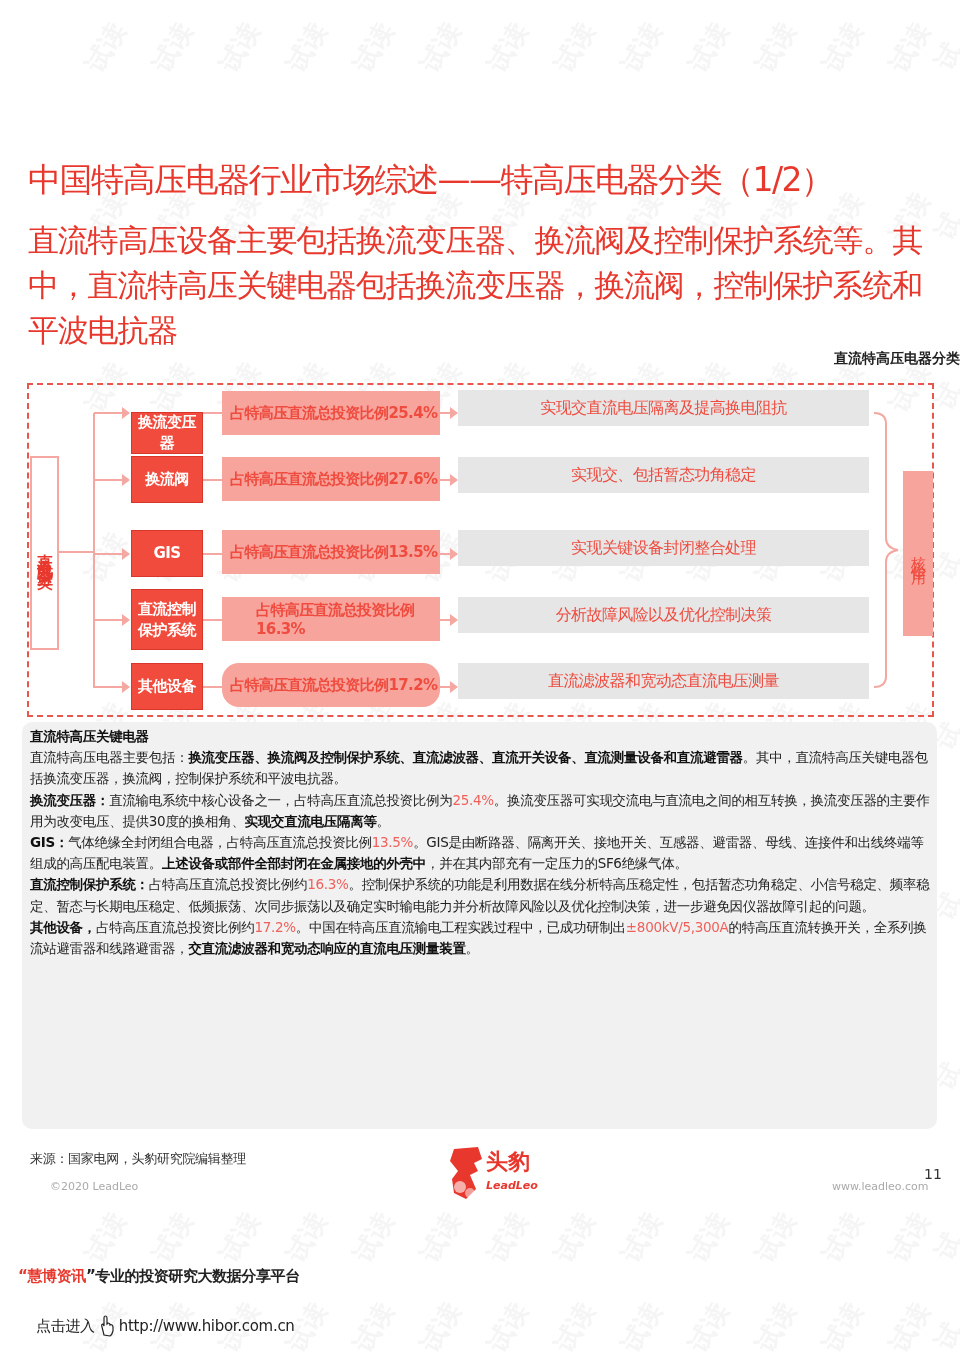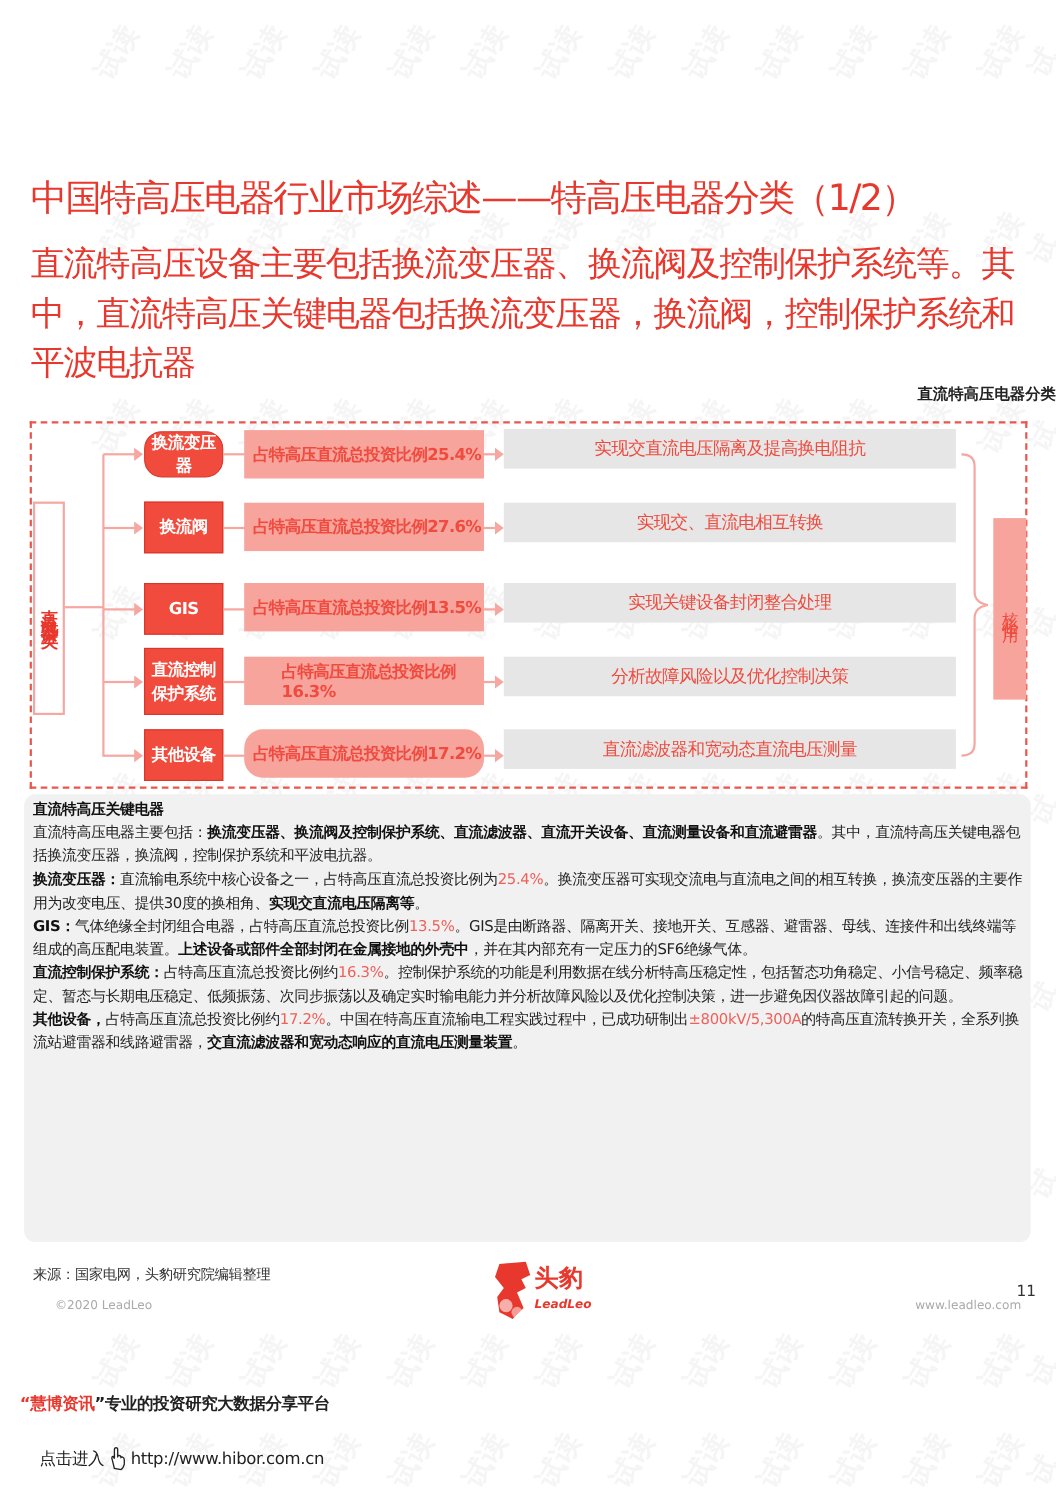--- a/index.html
+++ b/index.html
@@ -229,35 +229,35 @@
   <span class="vtext">直流电器分类</span>
 </div>
 
 <div class="abs line" style="left:59px; top:551px; width:35px; height:2px;"></div>
 <div class="abs line" style="left:93px; top:413px; width:2px; height:275px;"></div>
 
 <div id="rows">
 
   <div class="abs line" style="left:94px; top:412px; width:30px; height:2px;"></div>
   <div class="abs arrow" style="left:122px; top:407px;"></div>
-  <div class="cat-box" style="top:392px; height:42px;border-radius:16px;">换流变压器</div>
+  <div class="cat-box" style="top:412px; height:42px;">换流变压器</div>
   <div class="abs line" style="left:203px; top:412px; width:20px; height:2px;"></div>
   <div class="share-box" style="top:391px;">占特高压直流总投资比例25.4%</div>
   <div class="abs line" style="left:440px; top:412px; width:12px; height:2px;"></div>
   <div class="abs arrow" style="left:450px; top:407px;"></div>
   <div class="func-box" style="top:390px;">实现交直流电压隔离及提高换电阻抗</div>
 
   <div class="abs line" style="left:94px; top:479px; width:30px; height:2px;"></div>
   <div class="abs arrow" style="left:122px; top:474px;"></div>
   <div class="cat-box" style="top:456px; height:47px;">换流阀</div>
   <div class="abs line" style="left:203px; top:479px; width:20px; height:2px;"></div>
   <div class="share-box" style="top:457px;">占特高压直流总投资比例27.6%</div>
   <div class="abs line" style="left:440px; top:479px; width:12px; height:2px;"></div>
   <div class="abs arrow" style="left:450px; top:474px;"></div>
-  <div class="func-box" style="top:457px;">实现交、直流电相互转换</div>
+  <div class="func-box" style="top:457px;">实现交、包括暂态功角稳定</div>
 
   <div class="abs line" style="left:94px; top:553px; width:30px; height:2px;"></div>
   <div class="abs arrow" style="left:122px; top:548px;"></div>
   <div class="cat-box" style="top:530px; height:47px;">GIS</div>
   <div class="abs line" style="left:203px; top:553px; width:20px; height:2px;"></div>
   <div class="share-box" style="top:530px;">占特高压直流总投资比例13.5%</div>
   <div class="abs line" style="left:440px; top:553px; width:12px; height:2px;"></div>
   <div class="abs arrow" style="left:450px; top:548px;"></div>
   <div class="func-box" style="top:530px;">实现关键设备封闭整合处理</div>
 

